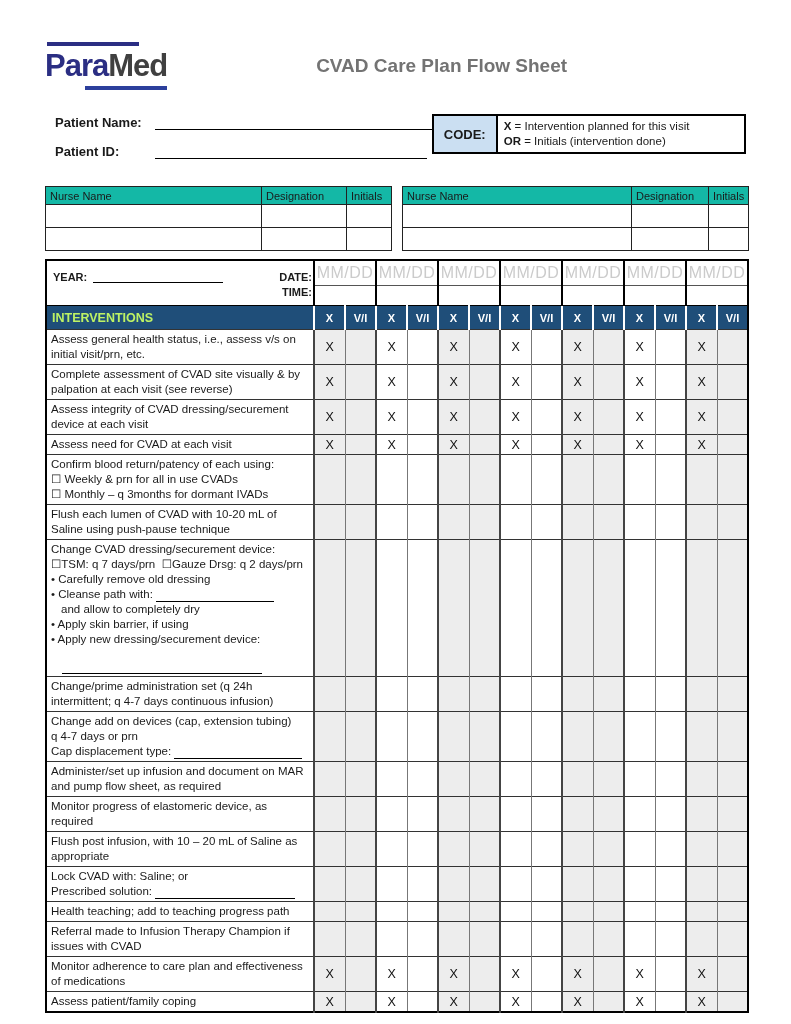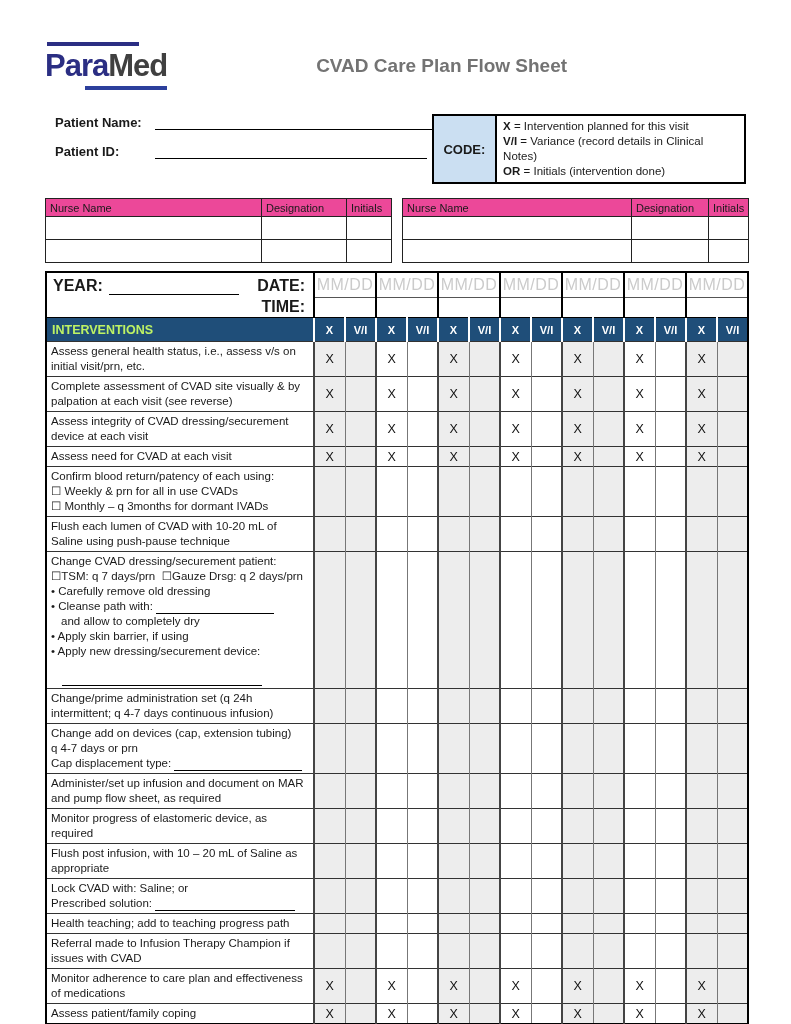--- a/index.html
+++ b/index.html
@@ -21,27 +21,27 @@
   .plabel{width:100px;font-size:13px;font-weight:bold;}
   .pline{flex:1;border-bottom:1.5px solid #000;height:15px;}
   .codebox{width:313px;display:flex;border:2px solid #000;}
   .codelabel{width:62px;background:#CBDFF2;display:flex;align-items:center;justify-content:center;
              font-weight:bold;font-size:13px;border-right:2px solid #000;}
   .codelines{padding:3px 6px;font-size:11.5px;line-height:15px;}
   .codelines b{font-weight:bold;}
   
   .nurses{display:flex;gap:10px;margin:14px 44px 0 45px;}
   table.nurse{border-collapse:collapse;table-layout:fixed;font-size:11px;}
-  table.nurse th{background:#ec4899;font-weight:normal;text-align:left;padding:1px 4px;
+  table.nurse th{background:#14b8a6;font-weight:normal;text-align:left;padding:1px 4px;
                  border:1px solid #222;height:15px;}
   table.nurse td{border:1px solid #222;height:20px;}
   
   .flowwrap{margin:8px 44px 0 45px;}
   table.flow{border-collapse:collapse;table-layout:fixed;border:2px solid #000;width:702px;font-size:11.5px;}
-  .yearcell{border-right:2px solid #000;padding:2px 8px 2px 6px;font-weight:bold;font-size:16px;vertical-align:top;}
+  .yearcell{border-right:2px solid #000;padding:2px 1px 2px 6px;font-weight:bold;font-size:11px;vertical-align:top;}
   .ycr1{display:flex;justify-content:space-between;align-items:flex-end;height:20px;}
   .yearblank{display:inline-block;width:130px;border-bottom:1.2px solid #000;height:13px;margin-left:6px;}
   .ycr2{text-align:right;height:17px;padding-top:3px;}
   td.datecol{border-left:2px solid #000;border-bottom:1px solid #555;text-align:center;
              color:#CBCBCB;font-size:16px;height:22px;letter-spacing:.5px;}
   td.timecol{border-left:2px solid #000;height:17px;}
   .ihead{background:var(--navy);color:#bef264;font-weight:bold;font-size:12.5px;padding:2px 5px;
          border-top:1.5px solid #000;height:19px;}
   td.hx,td.hv{background:var(--navy);color:#fff;font-weight:bold;font-size:11px;text-align:center;
               border-left:2px solid #fff;border-top:1.5px solid #000;height:19px;}
@@ -75,21 +75,20 @@
       </div>
       <div class="prow">
         <span class="plabel">Patient ID:</span>
         <span class="pline" style="margin-right:5px;"></span>
       </div>
     </div>
     <div class="codebox">
       <div class="codelabel">CODE:</div>
       <div class="codelines">
         <div><b>X</b><span> = Intervention planned for this visit</span></div>
-        <div><b>V/I</b><span> = Variance (record details in Clinical Notes)</span></div>
         <div><b>OR</b><span> = Initials (intervention done)</span></div>
       </div>
     </div>
   </div>
 
   <div class="nurses">
     <table class="nurse" style="width:346px;">
       <colgroup>
           <col style="width:216px">
           <col style="width:85px">
@@ -316,21 +315,21 @@
             <td class="gv"></td>
             <td class="gx shade"></td>
             <td class="gv shade"></td>
             <td class="gx"></td>
             <td class="gv"></td>
             <td class="gx shade"></td>
             <td class="gv shade"></td>
           </tr>
           <tr>
             <td class="desc">
-              <div class="ln"><span>Change CVAD dressing/securement patient:</span></div>
+              <div class="ln"><span>Change CVAD dressing/securement device:</span></div>
               <div class="ln"><span>☐TSM: q 7 days/prn &nbsp;☐Gauze Drsg: q 2 days/prn</span></div>
               <div class="ln"><span>• Carefully remove old dressing</span></div>
               <div class="ln"><span>• Cleanse path with:</span><span class="bl" style="width: 118px;"></span></div>
               <div class="ln" style="padding-left: 10px;"><span>and allow to completely dry</span></div>
               <div class="ln"><span>• Apply skin barrier, if using</span></div>
               <div class="ln"><span>• Apply new dressing/securement device:</span></div>
               <div class="ln" style="padding-left: 8px; margin-top: 12px;"><span class="bl" style="width: 200px;"></span></div>
             </td>
             <td class="gx shade"></td>
             <td class="gv shade"></td>

